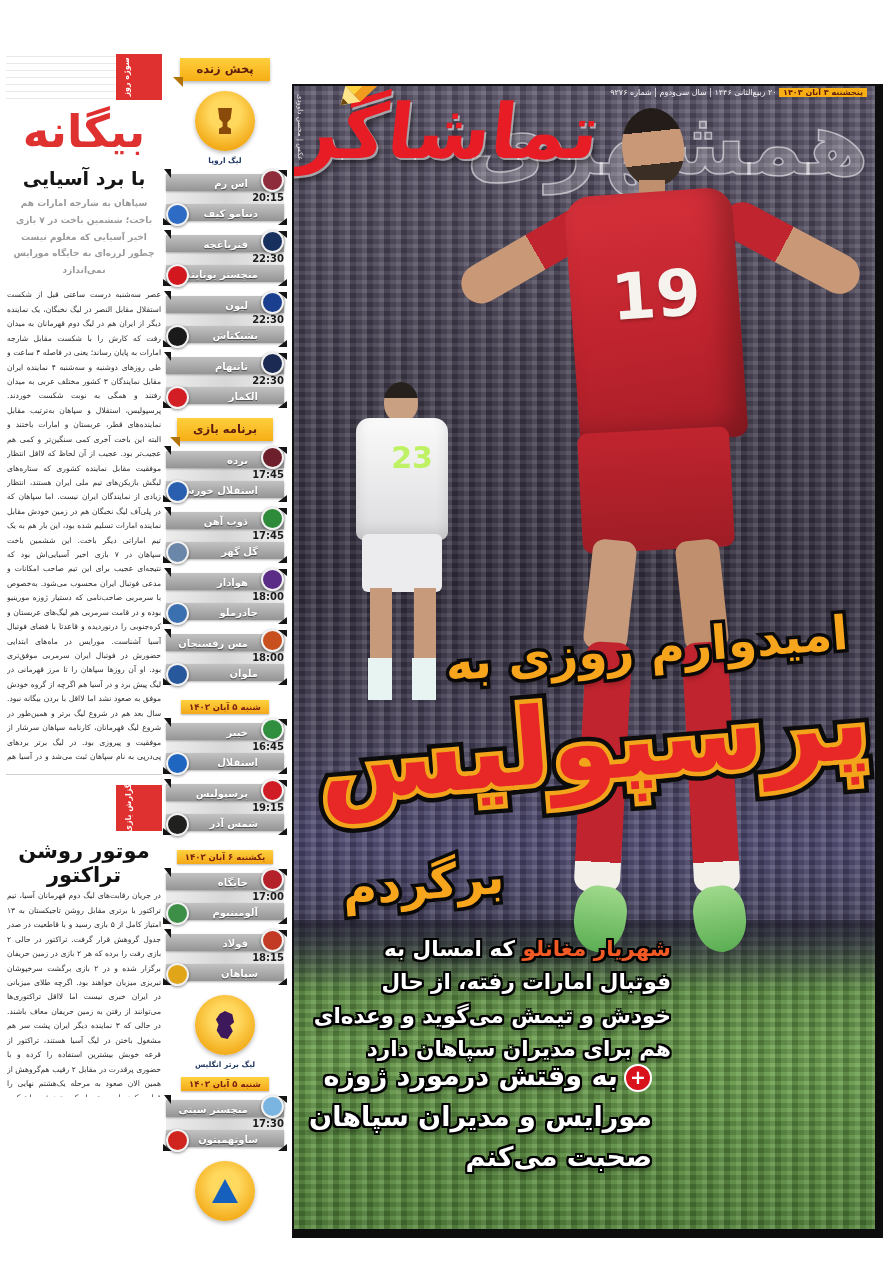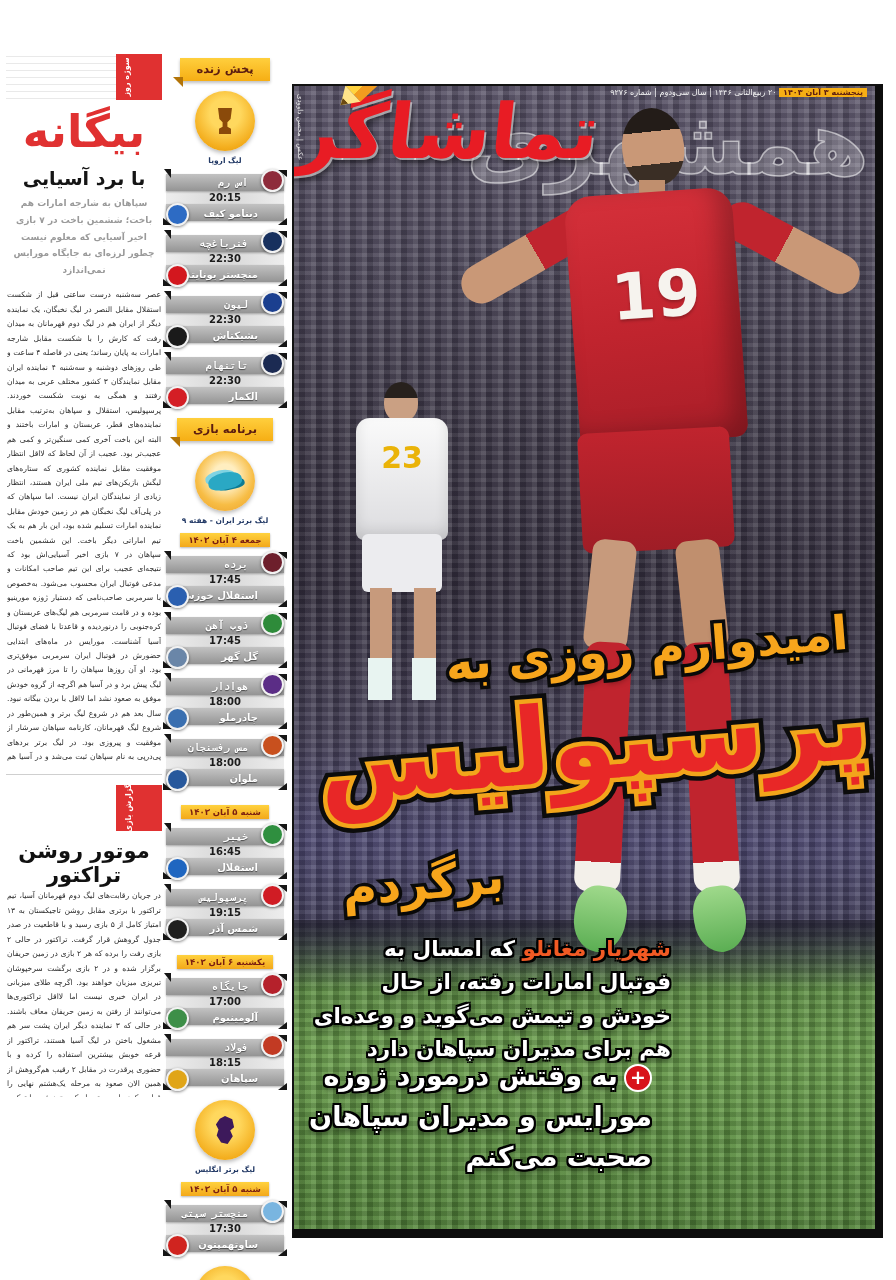--- a/index.html
+++ b/index.html
@@ -55,27 +55,27 @@
   .date-row{text-align:center;margin:8px 0 6px;}
   .match{position:relative;margin:9px 0 14px;}
   .match::before{content:"";position:absolute;top:-4px;right:-3px;border-style:solid;
     border-width:0 9px 7px 0;border-color:transparent #151515 transparent transparent;}
   .match::after{content:"";position:absolute;top:-4px;left:-3px;border-style:solid;
     border-width:7px 9px 0 0;border-color:#151515 transparent transparent transparent;transform:rotate(90deg);}
   .bar{position:relative;height:17px;background:linear-gradient(180deg,#c2c2c2,#949494);
     box-shadow:0 1px 2px rgba(0,0,0,.3);}
   .tname{position:absolute;top:50%;transform:translateY(-50%);color:#fff;font-weight:bold;
     font-size:10px;white-space:nowrap;text-shadow:0 1px 1px rgba(0,0,0,.55);}
-  .bar.home .tname{right:36px;font-family:Liberation Mono, monospace;}
+  .bar.home .tname{right:36px;}
   .bar.away .tname{right:26px;}
   .team-logo{position:absolute;width:19px;height:19px;border-radius:50%;
     border:2px solid #f2f2f2;box-shadow:0 1px 3px rgba(0,0,0,.45);background:#888;z-index:2;}
   .bar.home .team-logo{right:0;top:-5px;}
   .bar.away .team-logo{left:0;bottom:-5px;}
-  .time{height:13px;line-height:13px;text-align:center;color:#1c1c1c;font-weight:bold;font-size:10px;
+  .time{height:13px;line-height:13px;color:#1c1c1c;font-weight:bold;font-size:10px;
     background:linear-gradient(90deg,#ededed,#d7d7d7 50%,#ededed);}
   .mtear1{position:absolute;bottom:-4px;right:-3px;border-style:solid;
     border-width:0 0 7px 9px;border-color:transparent transparent #151515 transparent;}
   .mtear2{position:absolute;bottom:-4px;left:-3px;border-style:solid;
     border-width:7px 0 0 9px;border-color:transparent transparent transparent #151515;}
   
   .photo{position:absolute;left:292px;top:84px;width:581px;height:1143px;
     border-top:2px solid #121212;border-left:2px solid #121212;
     border-right:8px solid #0d0d0d;border-bottom:9px solid #0d0d0d;
     overflow:hidden;background:#39343f;}
@@ -85,22 +85,22 @@
       repeating-linear-gradient(0deg,rgba(242,242,246,.08) 0 4px,rgba(28,24,38,.14) 4px 9px),
       linear-gradient(180deg,#5a5468 0%,#4a4556 16%,#3c3745 30%,#312c3a 44%,#443f55 57%,#4b4770 66%,#403d59 73%,#5a8f3c 79%,#669f44 85%,#578f38 93%,#4d8230 100%);}
   .photo-bg::after{content:"";position:absolute;left:0;right:0;top:73%;height:6%;
     background:linear-gradient(180deg,rgba(20,18,30,.55),rgba(20,18,30,0));}
   
   .p23{position:absolute;left:38px;top:296px;width:150px;height:330px;z-index:3;filter:blur(.6px);}
   .p23 .head{position:absolute;left:52px;top:0;width:34px;height:40px;border-radius:50% 50% 45% 45%;
     background:linear-gradient(180deg,#27211d 0 40%,#caa083 40%);}
   .p23 .shirt{position:absolute;left:24px;top:36px;width:92px;height:122px;border-radius:14px 14px 8px 8px;
     background:linear-gradient(180deg,#fafafa,#dcdcdf);box-shadow:inset 0 -8px 14px rgba(0,0,0,.12);}
-  .p23 .num{position:absolute;left:24px;top:58px;width:92px;text-align:center;
-    color:#eab308;font-size:30px;font-weight:bold;}
+  .p23 .num{position:absolute;left:24px;top:58px;width:112px;text-align:center;
+    color:#bef264;font-size:30px;font-weight:bold;}
   .p23 .shorts{position:absolute;left:30px;top:152px;width:80px;height:58px;background:#ececef;border-radius:6px;}
   .p23 .legL{position:absolute;left:38px;top:206px;width:22px;height:74px;background:#c79a7c;}
   .p23 .legR{position:absolute;left:82px;top:206px;width:22px;height:74px;background:#c79a7c;}
   .p23 .sockL{position:absolute;left:36px;top:276px;width:24px;height:42px;background:#e8f4f1;}
   .p23 .sockR{position:absolute;left:80px;top:276px;width:24px;height:42px;background:#e8f4f1;}
   
   .p19{position:absolute;left:190px;top:22px;width:360px;height:1060px;z-index:3;}
   .p19 .head{position:absolute;left:138px;top:0;width:62px;height:78px;border-radius:50% 50% 46% 46%;
     background:linear-gradient(180deg,#231c18 0 30%,#c99877 30% 72%,#3a2e25 72%);transform:rotate(-6deg);}
   .p19 .neck{position:absolute;left:155px;top:72px;width:26px;height:18px;background:#c08f6e;}
@@ -249,25 +249,20 @@
     <div class="bar away">
       <span class="team-logo" style="background: rgb(212, 30, 37);"></span>
       <span class="tname">الکمار</span>
     </div>
     <span class="mtear1"></span>
     <span class="mtear2"></span>
   </div>
     <div class="ribbon-wrap">
     <div class="ribbon">برنامه بازی</div>
   </div>
-    <div class="league">
-    <div class="badge badge-iran"></div>
-    <div class="league-name">لیگ برتر ایران - هفته ۹</div>
-    <div class="date-chip">جمعه ۴ آبان ۱۴۰۳</div>
-  </div>
     <div class="match">
     <div class="bar home">
       <span class="team-logo" style="background: rgb(109, 31, 44);"></span>
       <span class="tname">برده</span>
     </div>
     <div class="time">17:45</div>
     <div class="bar away">
       <span class="team-logo" style="background: rgb(42, 95, 176);"></span>
       <span class="tname">استقلال خوزستان</span>
     </div>

